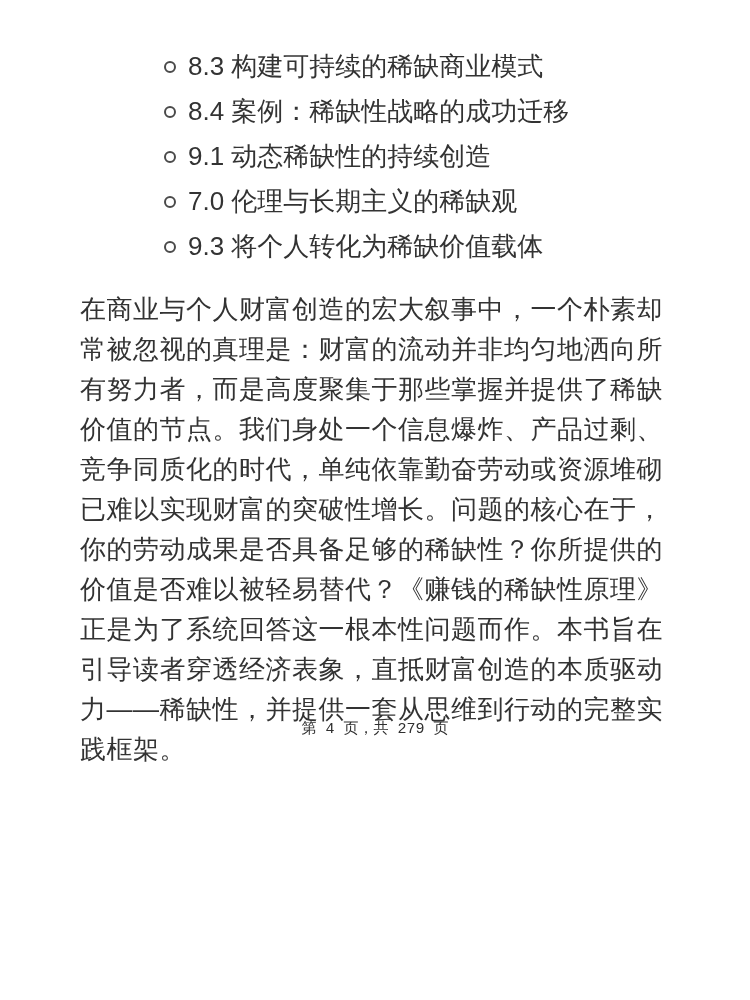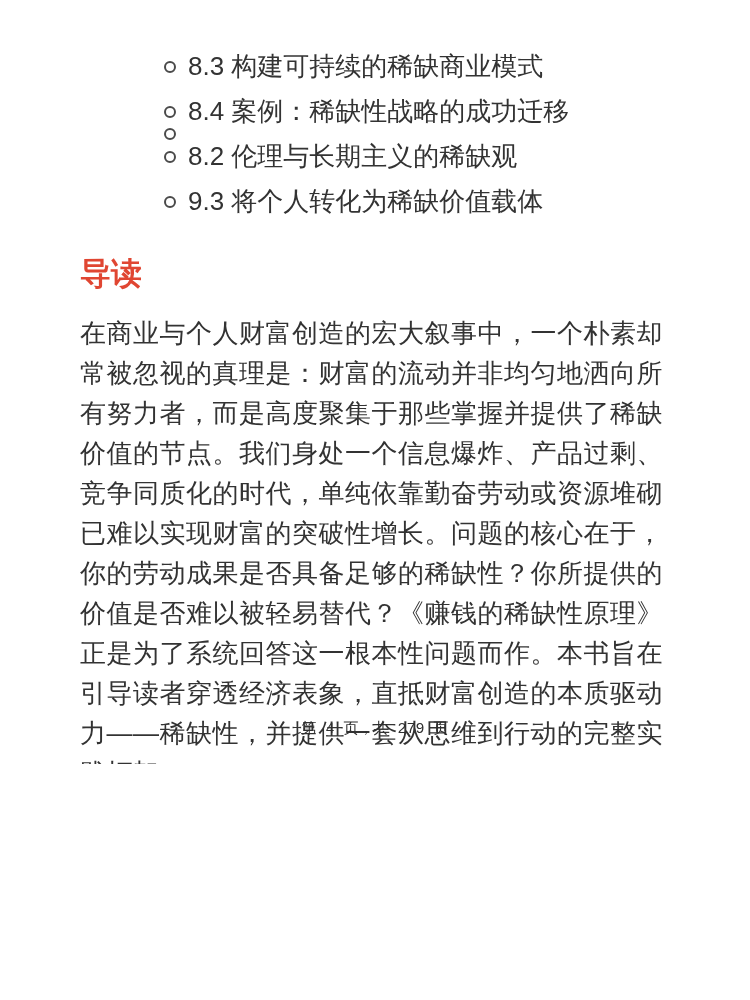--- a/index.html
+++ b/index.html
@@ -93,30 +93,30 @@
     <li class="toc-sub">
       <span class="marker-open"></span>
       <span>8.3 构建可持续的稀缺商业模式</span>
     </li>
     <li class="toc-sub">
       <span class="marker-open"></span>
       <span>8.4 案例：稀缺性战略的成功迁移</span>
     </li>
     <li class="toc-sub">
       <span class="marker-open"></span>
+      <span>9.1 动态稀缺性的持续创造</span>
     </li>
     <li class="toc-sub">
       <span class="marker-open"></span>
-      <span>8.2 伦理与长期主义的稀缺观</span>
+      <span>7.0 伦理与长期主义的稀缺观</span>
     </li>
     <li class="toc-sub">
       <span class="marker-open"></span>
       <span>9.3 将个人转化为稀缺价值载体</span>
     </li>
   </ul>
 
-  <h2 class="intro-heading">导读</h2>
 
   <p class="intro-paragraph">在商业与个人财富创造的宏大叙事中，一个朴素却常被忽视的真理是：财富的流动并非均匀地洒向所有努力者，而是高度聚集于那些掌握并提供了稀缺价值的节点。我们身处一个信息爆炸、产品过剩、竞争同质化的时代，单纯依靠勤奋劳动或资源堆砌已难以实现财富的突破性增长。问题的核心在于，你的劳动成果是否具备足够的稀缺性？你所提供的价值是否难以被轻易替代？《赚钱的稀缺性原理》正是为了系统回答这一根本性问题而作。本书旨在引导读者穿透经济表象，直抵财富创造的本质驱动力——稀缺性，并提供一套从思维到行动的完整实践框架。</p>
 
   <div class="page-footer">第 4 页，共 279 页</div>
 
 </div>
 
 </body></html>

